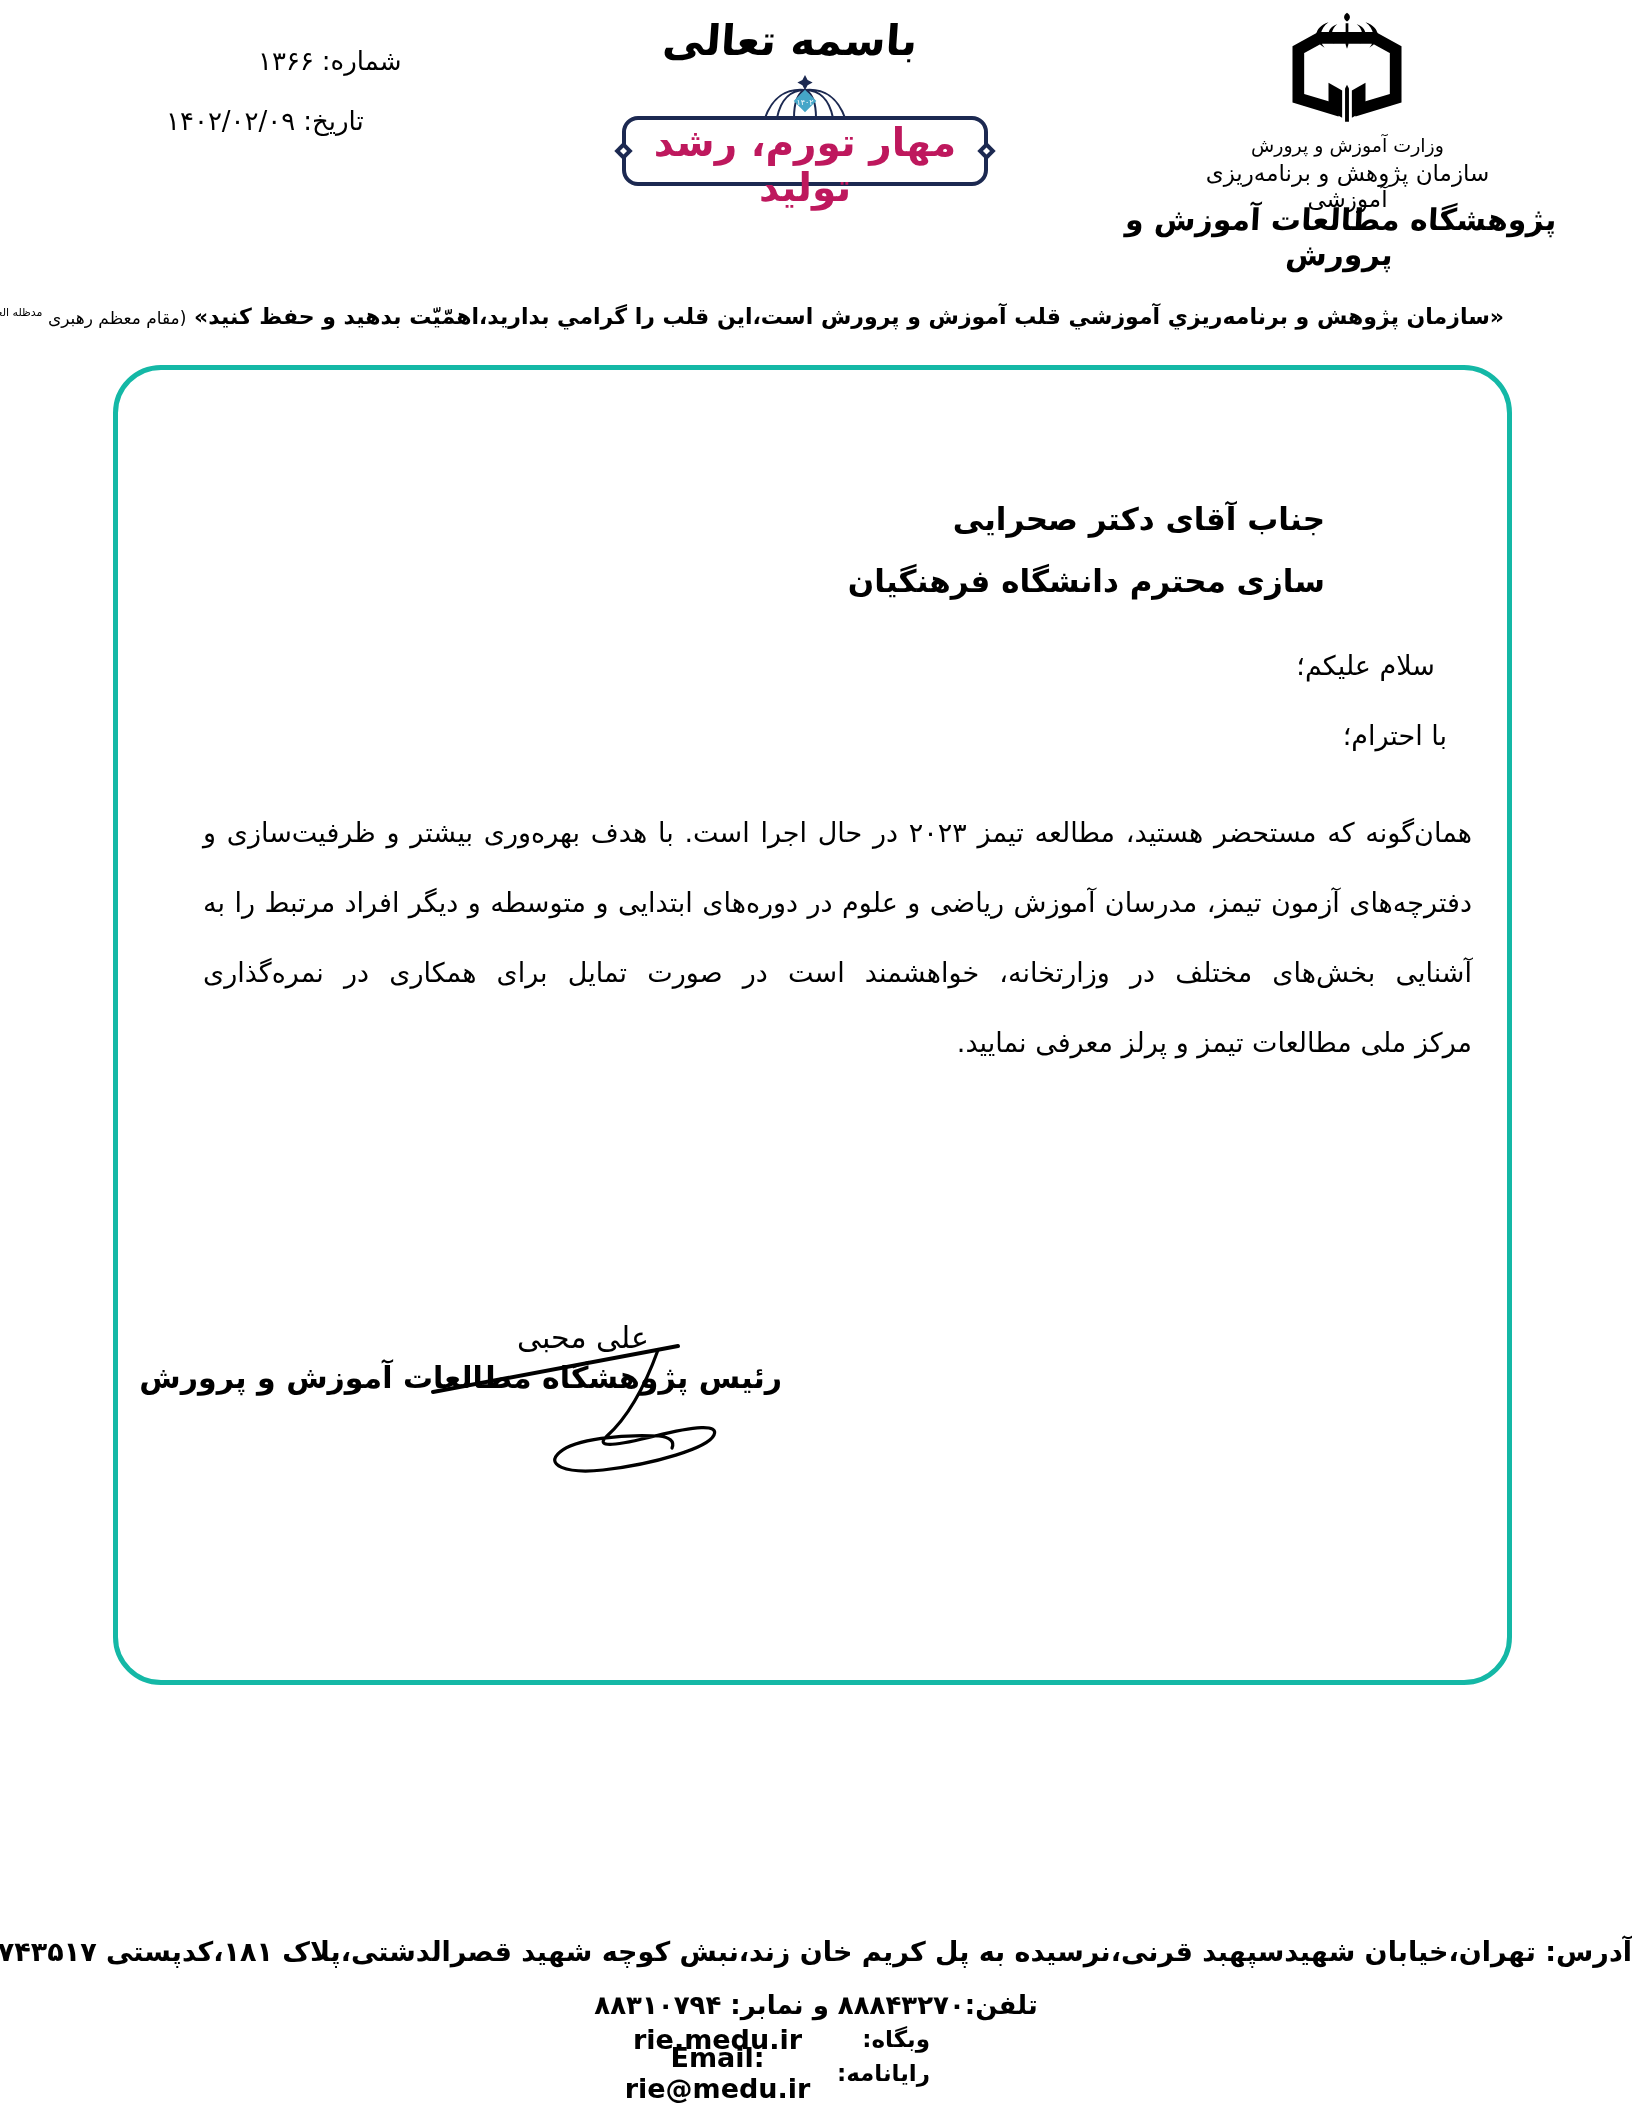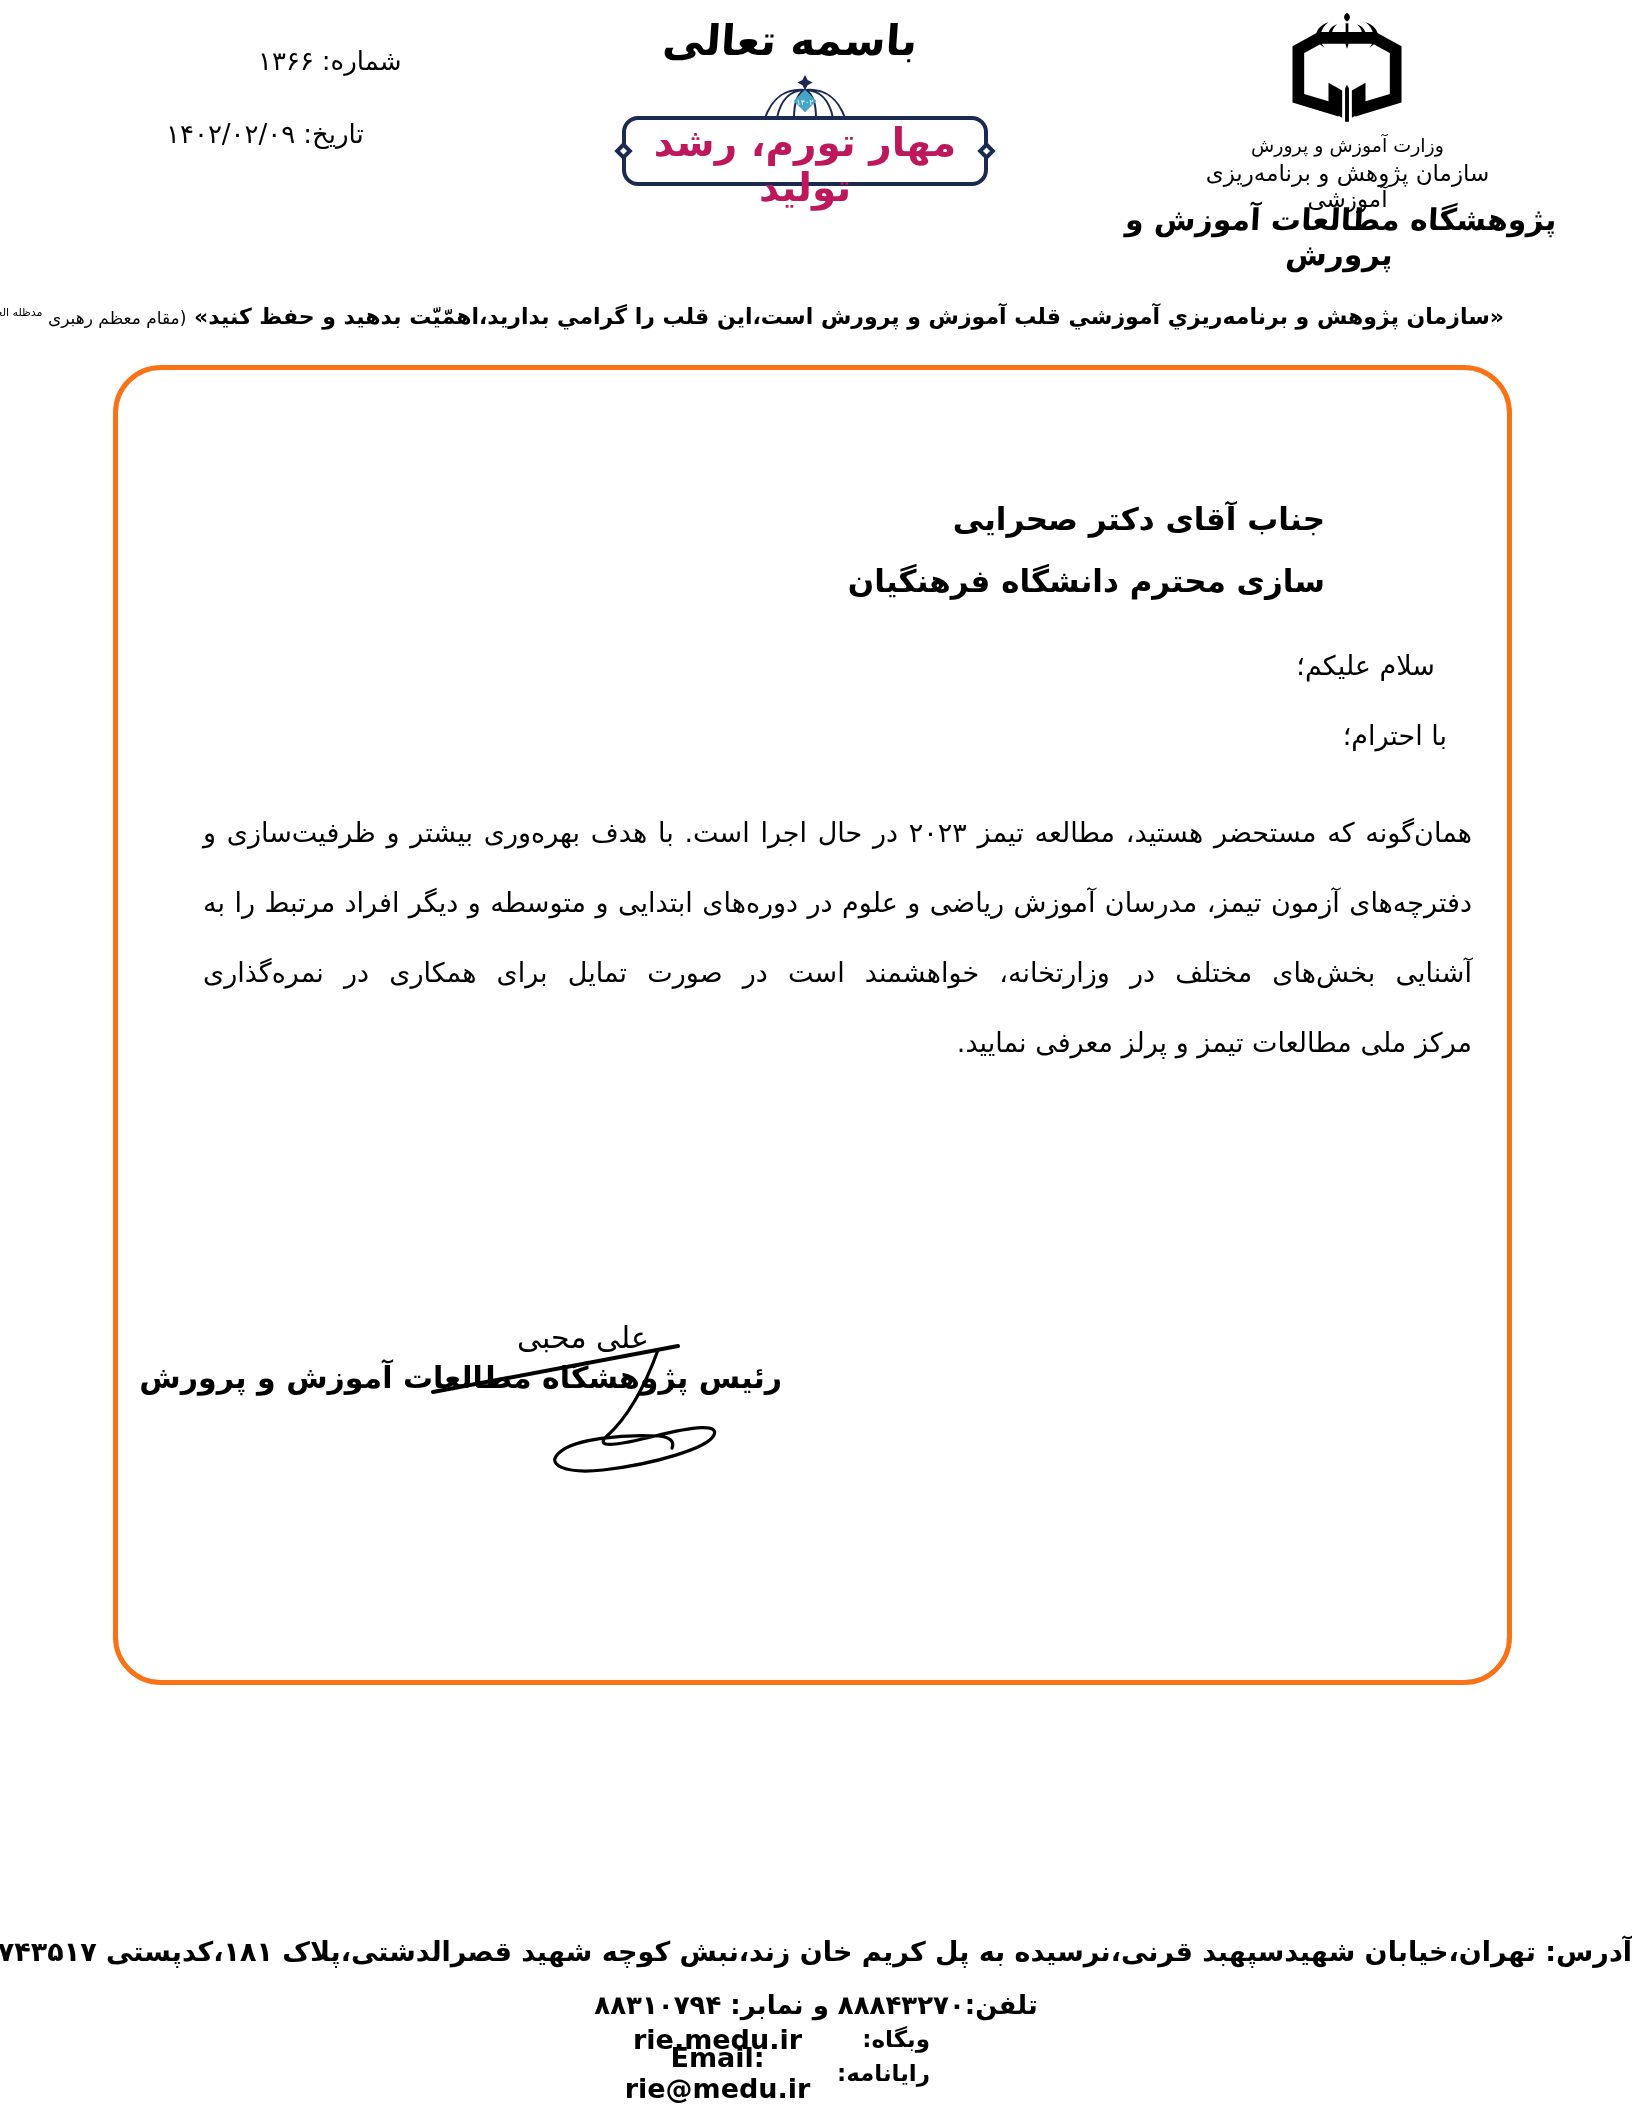--- a/index.html
+++ b/index.html
@@ -9,21 +9,21 @@
     background:#fff;
     font-family:"DejaVu Sans", sans-serif;
     color:#000;
     overflow:hidden;
   }
   .rtl{direction:rtl;unicode-bidi:embed;}
   .abs{position:absolute;}
 
   
   .doc-number{left:250px;top:46px;font-size:26px;white-space:nowrap;}
-  .doc-date{left:158px;top:106px;font-size:26px;white-space:nowrap;margin-top:13px;}
+  .doc-date{left:158px;top:106px;font-size:26px;white-space:nowrap;}
   .doc-number span,.doc-date span{margin-left:8px;}
 
   
   .besmellah{left:655px;top:16px;width:270px;text-align:center;font-size:42px;font-weight:bold;transform:skewX(-4deg);}
   .slogan-wrap{left:622px;top:74px;width:366px;text-align:center;}
   .slogan-crown{display:block;margin:0 auto -4px auto;}
   .slogan-box{
     position:relative;box-sizing:border-box;
     width:366px;height:70px;
     border:4px solid #1c2951;border-radius:16px;
@@ -46,21 +46,21 @@
   .institute-name{left:1115px;top:202px;width:450px;text-align:center;font-size:30px;font-weight:bold;transform:skewX(-3deg);}
 
   
   .quote-line{right:128px;top:304px;font-size:22px;font-weight:bold;white-space:nowrap;text-align:right;}
   .quote-line .attr{font-size:17px;font-weight:normal;}
   .quote-line sup{font-size:11px;font-weight:normal;}
 
   
   .letter-box{
     left:113px;top:365px;width:1399px;height:1320px;
-    border:5px solid #f97316;border-radius:48px;box-sizing:border-box;padding-left:39px;
+    border:5px solid #14b8a6;border-radius:48px;box-sizing:border-box;padding-left:39px;
   }
   .recipient{right:182px;top:118px;text-align:right;font-size:31px;font-weight:bold;line-height:62px;white-space:nowrap;}
   .greeting-1{right:72px;top:280px;font-size:27px;white-space:nowrap;}
   .greeting-2{right:60px;top:350px;font-size:27px;white-space:nowrap;}
   .body-text{right:35px;left:85px;top:428px;font-size:27px;line-height:70px;}
   .body-line{text-align:justify;text-align-last:justify;}
   .body-line.last{text-align:right;text-align-last:right;}
 
   .sig-name{left:300px;top:950px;width:330px;text-align:center;font-size:30px;font-weight:normal;}
   .sig-title{left:228px;top:990px;width:436px;text-align:center;font-size:30px;font-weight:bold;white-space:nowrap;}

